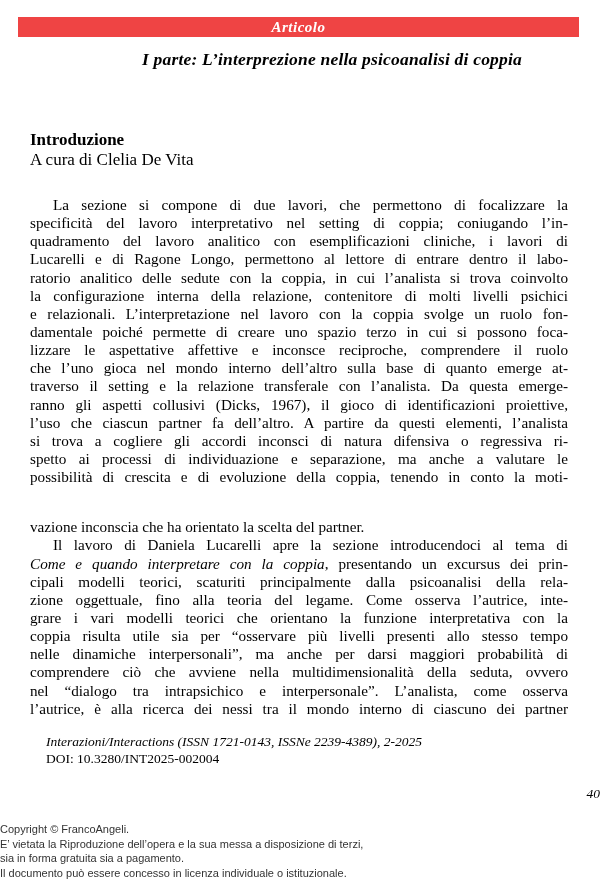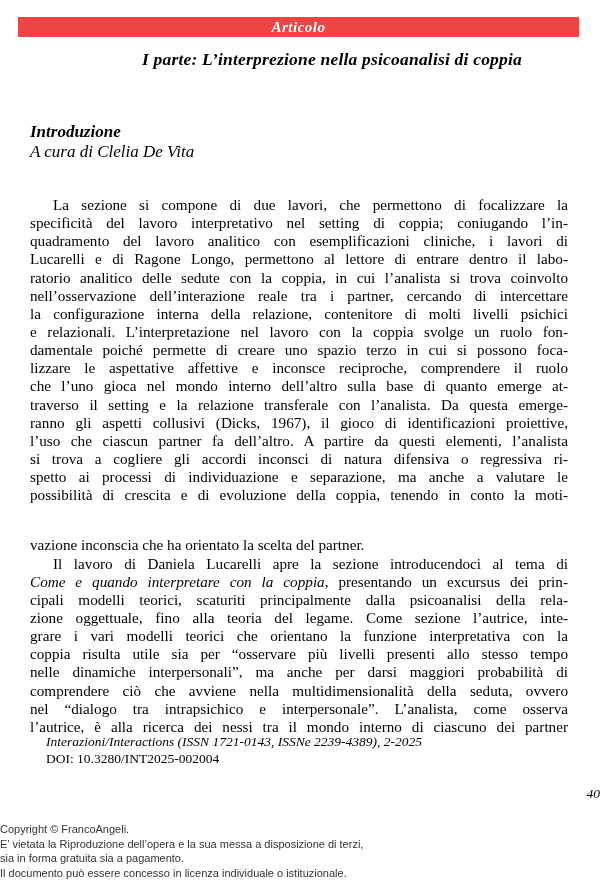--- a/index.html
+++ b/index.html
@@ -20,21 +20,21 @@
     color:#ffffff;font-size:15px;font-weight:bold;font-style:italic;
     letter-spacing:0.5px;line-height:20px;
   }
   .doc-title{
     position:absolute;left:0;top:49px;width:600px;
     text-align:center;
     font-size:17.5px;font-weight:bold;font-style:italic;
     letter-spacing:0.2px;
     padding-left:32px;
   }
-  .intro-block{position:absolute;left:30px;top:122px;width:538px;font-style:italic;}
+  .intro-block{position:absolute;left:30px;top:130px;width:538px;}
   .section-heading{font-size:17px;font-weight:bold;line-height:20px;}
   .byline{font-size:17px;line-height:20px;}
   .body-text{
     position:absolute;left:30px;top:196px;width:538px;
     font-size:15.2px;
   }
   .body-line{
     height:18.15px;line-height:18.15px;
     text-align:justify;text-align-last:justify;
     overflow:hidden;white-space:normal;
@@ -73,37 +73,36 @@
     <div class="section-heading">Introduzione</div>
     <div class="byline">A cura di Clelia De Vita</div>
   </div>
 
   <div class="body-text">
       <div class="body-line first"><span>La sezione si compone di due lavori, che permettono di focalizzare la</span></div>
       <div class="body-line"><span>specificità del lavoro interpretativo nel setting di coppia; coniugando l’in-</span></div>
       <div class="body-line"><span>quadramento del lavoro analitico con esemplificazioni cliniche, i lavori di</span></div>
       <div class="body-line"><span>Lucarelli e di Ragone Longo, permettono al lettore di entrare dentro il labo-</span></div>
       <div class="body-line"><span>ratorio analitico delle sedute con la coppia, in cui l’analista si trova coinvolto</span></div>
-      <div class="body-line"><span>nell’osservazione dell’interazione reale tra i partner, cercando di intercettare</span></div>
       <div class="body-line"><span>la configurazione interna della relazione, contenitore di molti livelli psichici</span></div>
       <div class="body-line"><span>e relazionali. L’interpretazione nel lavoro con la coppia svolge un ruolo fon-</span></div>
       <div class="body-line"><span>damentale poiché permette di creare uno spazio terzo in cui si possono foca-</span></div>
       <div class="body-line"><span>lizzare le aspettative affettive e inconsce reciproche, comprendere il ruolo</span></div>
       <div class="body-line"><span>che l’uno gioca nel mondo interno dell’altro sulla base di quanto emerge at-</span></div>
       <div class="body-line"><span>traverso il setting e la relazione transferale con l’analista. Da questa emerge-</span></div>
       <div class="body-line"><span>ranno gli aspetti collusivi (Dicks, 1967), il gioco di identificazioni proiettive,</span></div>
       <div class="body-line"><span>l’uso che ciascun partner fa dell’altro. A partire da questi elementi, l’analista</span></div>
       <div class="body-line"><span>si trova a cogliere gli accordi inconsci di natura difensiva o regressiva ri-</span></div>
       <div class="body-line"><span>spetto ai processi di individuazione e separazione, ma anche a valutare le</span></div>
       <div class="body-line"><span>possibilità di crescita e di evoluzione della coppia, tenendo in conto la moti-</span></div>
       <div class="body-line para-end"><span>vazione inconscia che ha orientato la scelta del partner.</span></div>
       <div class="body-line first"><span>Il lavoro di Daniela Lucarelli apre la sezione introducendoci al tema di</span></div>
       <div class="body-line"><span class="it">Come e quando interpretare con la coppia</span><span>, presentando un excursus dei prin-</span></div>
       <div class="body-line"><span>cipali modelli teorici, scaturiti principalmente dalla psicoanalisi della rela-</span></div>
-      <div class="body-line"><span>zione oggettuale, fino alla teoria del legame. Come sezione l’autrice, inte-</span></div>
+      <div class="body-line"><span>zione oggettuale, fino alla teoria del legame. Come osserva l’autrice, inte-</span></div>
       <div class="body-line"><span>grare i vari modelli teorici che orientano la funzione interpretativa con la</span></div>
       <div class="body-line"><span>coppia risulta utile sia per “osservare più livelli presenti allo stesso tempo</span></div>
       <div class="body-line"><span>nelle dinamiche interpersonali”, ma anche per darsi maggiori probabilità di</span></div>
       <div class="body-line"><span>comprendere ciò che avviene nella multidimensionalità della seduta, ovvero</span></div>
       <div class="body-line"><span>nel “dialogo tra intrapsichico e interpersonale”. L’analista, come osserva</span></div>
       <div class="body-line"><span>l’autrice, è alla ricerca dei nessi tra il mondo interno di ciascuno dei partner</span></div>
     </div>
 
   <div class="journal-footer">
     <div class="journal-ref">Interazioni/Interactions (ISSN 1721-0143, ISSNe 2239-4389), 2-2025</div>

